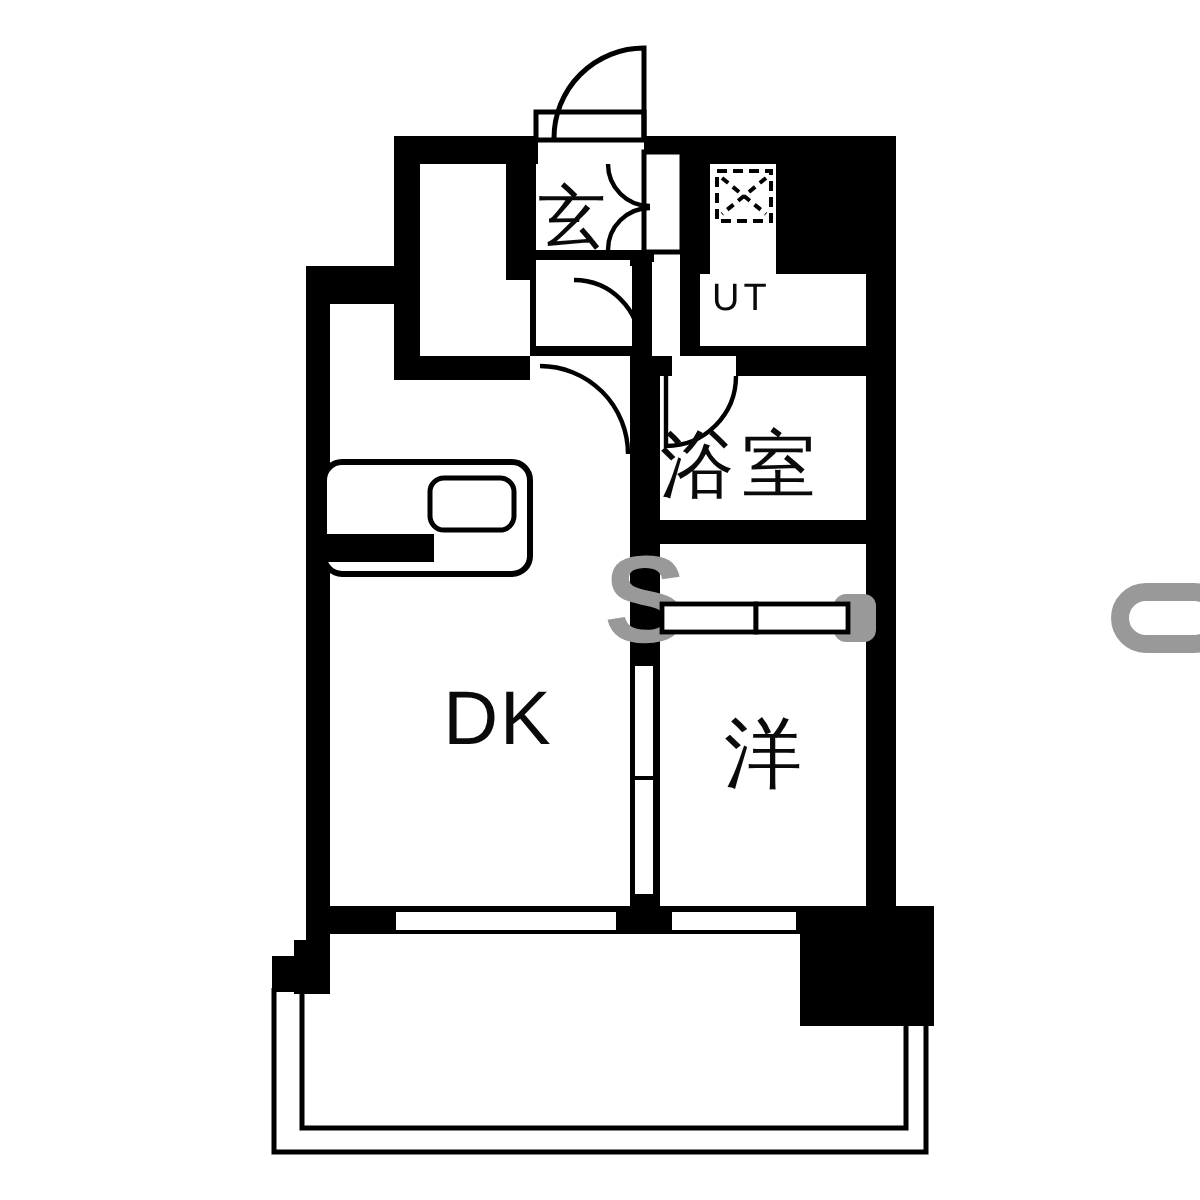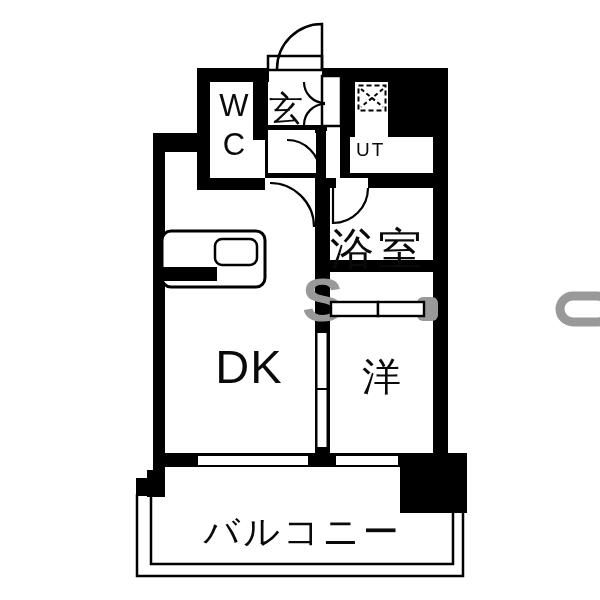--- a/index.html
+++ b/index.html
@@ -6,22 +6,22 @@
   .stage{
     position:relative;width:600px;height:600px;background:#fff;overflow:hidden;
     font-family:"Liberation Sans","DejaVu Sans",sans-serif;
   }
   .stage svg{position:absolute;left:0;top:0;}
   .lbl{position:absolute;color:#0a0a0a;white-space:nowrap;}
   .lbl-wc{left:216px;top:86px;width:36px;font-size:31px;line-height:39px;
           text-align:center;word-break:break-all;white-space:normal;}
   .lbl-genkan{left:269px;top:86px;font-size:34px;}
   .lbl-ut{left:356px;top:139px;font-size:19px;letter-spacing:2px;}
-  .lbl-bath{left:330px;top:220px;width:80px;text-align:center;font-size:44px;letter-spacing:4px;}
-  .lbl-dk{left:178px;top:339px;width:142px;text-align:center;font-size:47px;letter-spacing:1px;}
+  .lbl-bath{left:330px;top:208px;width:80px;text-align:center;font-size:37px;letter-spacing:4px;}
+  .lbl-dk{left:178px;top:339px;width:142px;text-align:center;font-size:38px;letter-spacing:1px;}
   .lbl-yo{left:330px;top:350px;width:103px;text-align:center;font-size:39px;}
   .lbl-balcony{left:151px;top:508px;width:303px;text-align:center;font-size:36px;letter-spacing:3px;}
 </style>
 </head>
 <body>
 
 <div class="stage">
 
   <svg width="600" height="600" viewBox="0 0 600 600">
 
@@ -101,20 +101,18 @@
       <rect x="378" y="302" width="46" height="14" fill="#fff" stroke-width="2.4"></rect>
 
       <rect x="316.5" y="332" width="11" height="57" fill="#fff" stroke-width="2"></rect>
       <rect x="316.5" y="389" width="11" height="59" fill="#fff" stroke-width="2"></rect>
 
       <path d="M137,494 L137,576 L463,576 L463,511" stroke-width="2.5"></path>
       <path d="M151,494 L151,564 L453,564 L453,511" stroke-width="2.5"></path>
     </g>
   </svg>
 
-  <div class="lbl lbl-wc">WC</div>
   <div class="lbl lbl-genkan">玄</div>
   <div class="lbl lbl-ut">UT</div>
   <div class="lbl lbl-bath">浴室</div>
   <div class="lbl lbl-dk">DK</div>
   <div class="lbl lbl-yo">洋</div>
-  <div class="lbl lbl-balcony">バルコニー</div>
 </div>
 
 </body></html>

